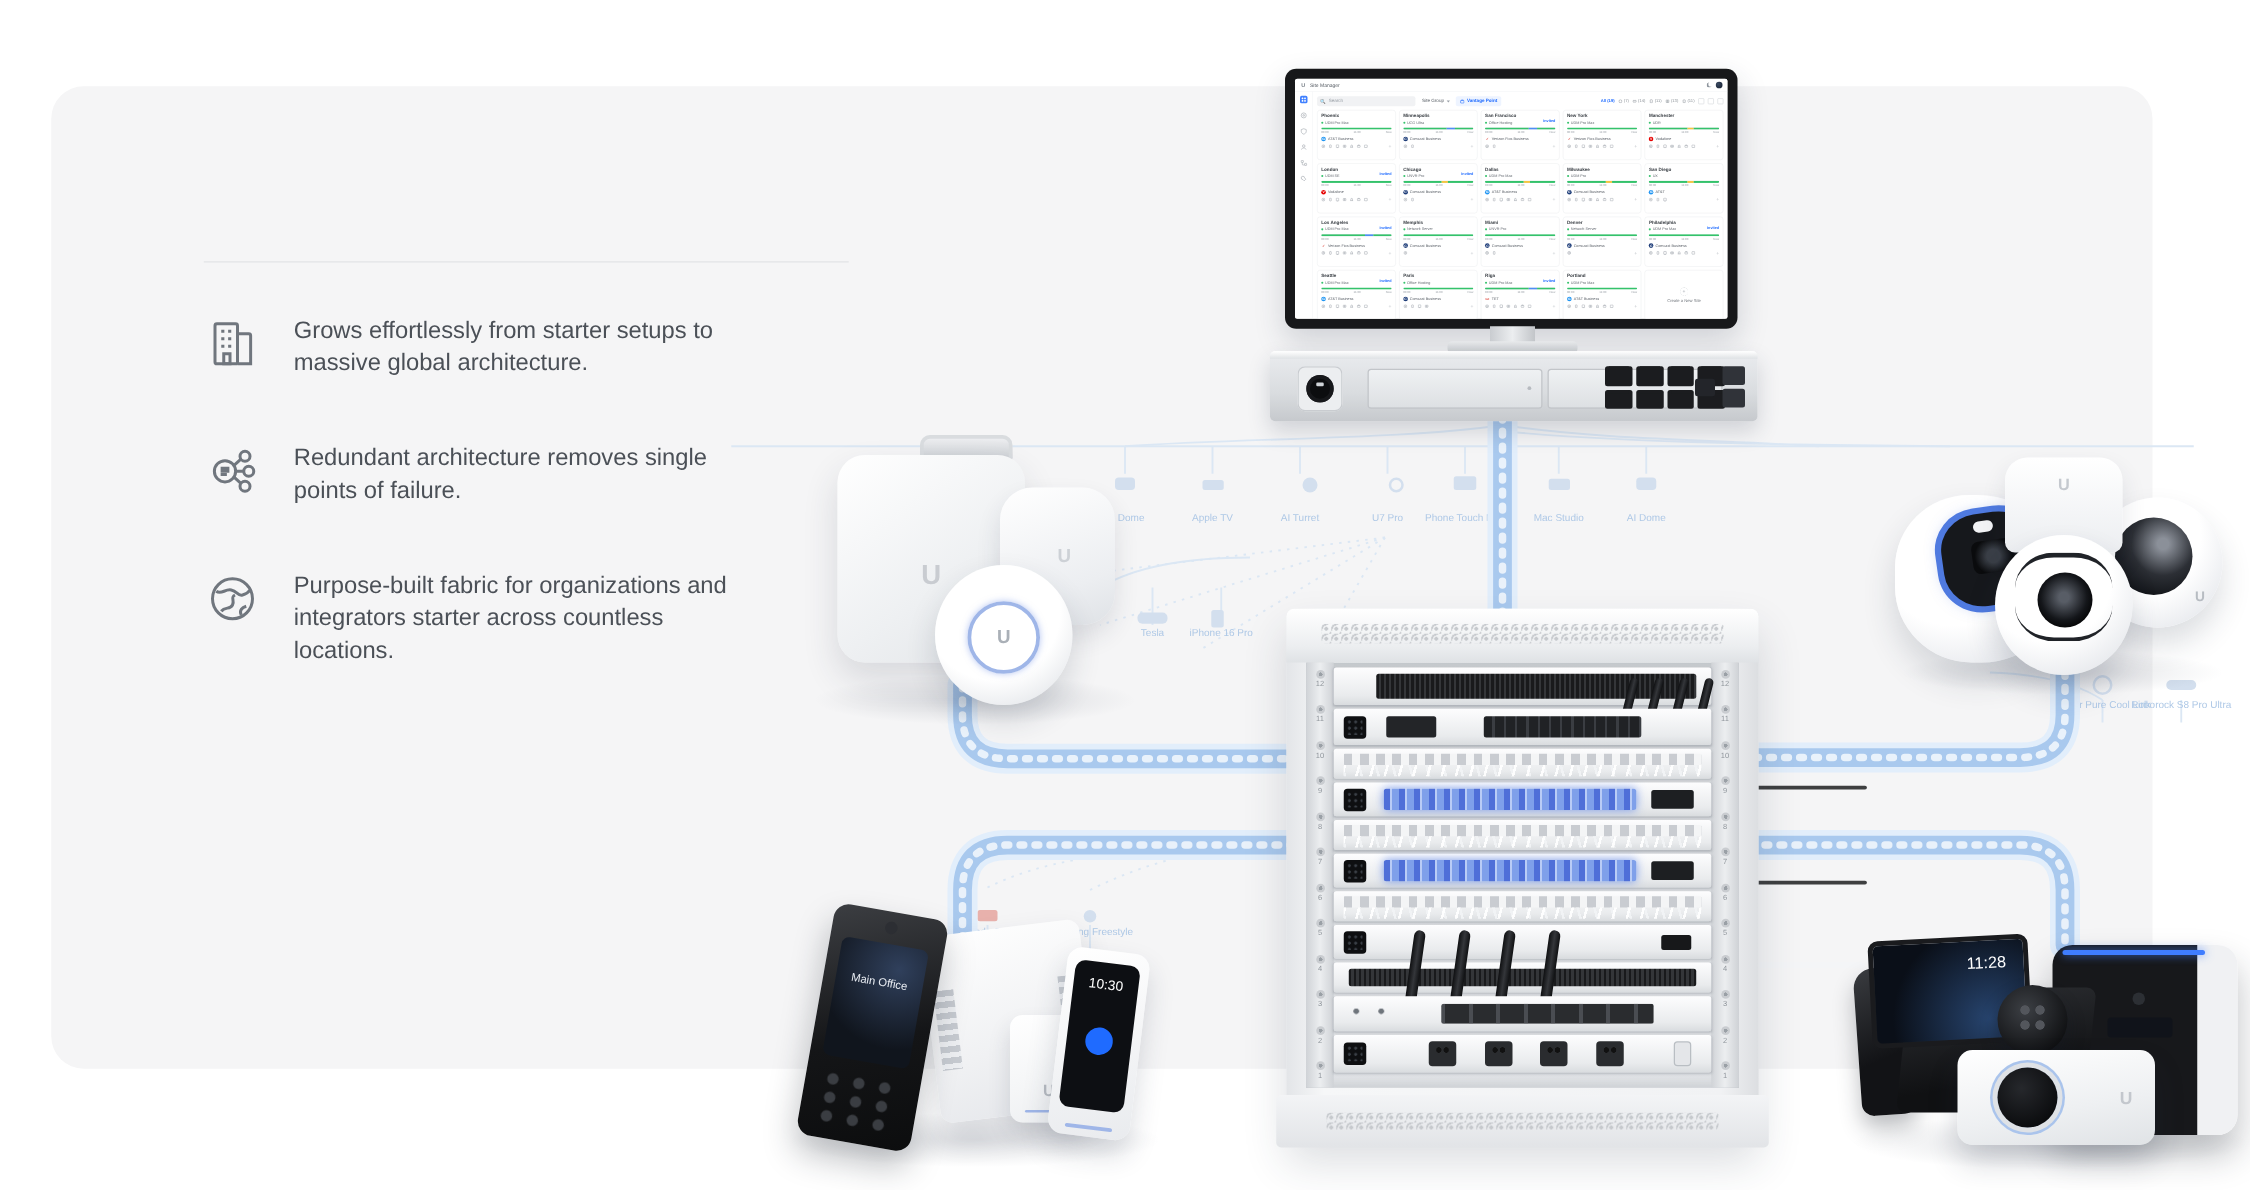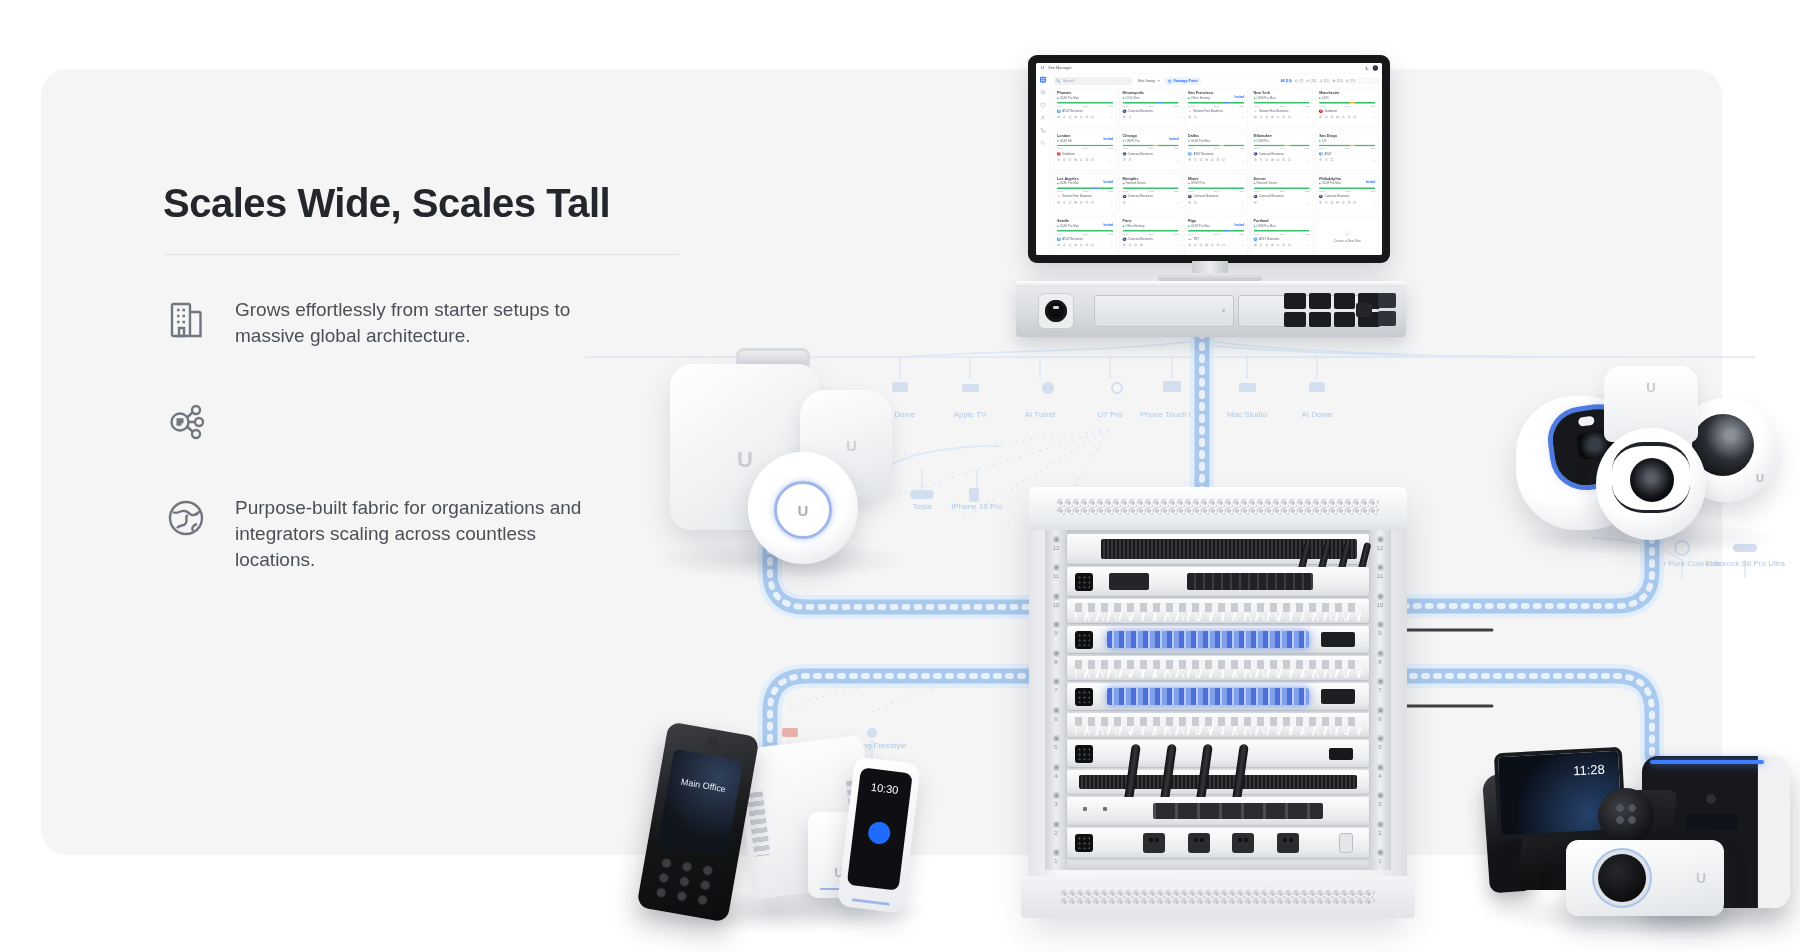--- a/index.html
+++ b/index.html
@@ -183,21 +183,20 @@
   .nvrbox{position:absolute;left:1566px;top:840px;width:158px;height:76px;border-radius:12px;background:linear-gradient(170deg,#ffffff,#eef0f2 60%,#e0e3e6);box-shadow:0 14px 24px rgba(40,50,70,.2);}
   .nvrbox .u{position:absolute;right:18px;top:30px;color:#c3c7cd;font-size:14px;font-weight:700;}
   .nvrdial{position:absolute;left:32px;top:14px;width:48px;height:48px;border-radius:50%;background:radial-gradient(circle at 40% 35%,#26282c,#0b0c0e 75%);box-shadow:0 0 0 4px #dfe2e6, 0 0 0 6px #aac4ec;}
 </style>
 </head>
 <body>
 <div class="stage">
 
   <section class="panel">
     <div class="intro">
-      <h1>Scales Wide, Scales Tall</h1>
       <div class="divider"></div>
       <div class="features">
         <div class="feature">
           <span class="f-icon">
             <svg viewBox="0 0 46 46" fill="none" stroke="currentColor" stroke-width="2.4">
                 <rect x="9" y="7" width="18" height="32" rx="1.5"></rect>
                 <path d="M27 15h9a1.5 1.5 0 0 1 1.5 1.5V39H27"></path>
                 <path d="M14 13h2.5M19.5 13H22M14 19h2.5M19.5 19H22M14 25h2.5M19.5 25H22"></path>
                 <rect x="16" y="31" width="5" height="8"></rect>
               </svg>
@@ -208,29 +207,30 @@
           <span class="f-icon">
             <svg viewBox="0 0 46 46" fill="none" stroke="currentColor" stroke-width="2.4">
                 <circle cx="17" cy="23" r="8.5"></circle>
                 <path d="M13.5 20.5h7M13.5 23h7M13.5 25.5h5"></path>
                 <circle cx="33" cy="11" r="4"></circle>
                 <circle cx="36" cy="23" r="4"></circle>
                 <circle cx="33" cy="35" r="4"></circle>
                 <path d="M24 18.5l5.5-5M25.5 23H32M24 27.5l5.5 5"></path>
               </svg>
           </span>
+          <p>Redundant architecture removes single points of failure.</p>
         </div>
         <div class="feature">
           <span class="f-icon">
             <svg viewBox="0 0 46 46" fill="none" stroke="currentColor" stroke-width="2.4">
                 <circle cx="23" cy="23" r="16"></circle>
                 <path d="M10 17c4 3 7-2 12-1s5 5 9 4 6-4 6-4M14 33c3-4 7-1 9-5s-2-6 2-8M30 36c-2-4 1-6 4-7"></path>
               </svg>
           </span>
-          <p>Purpose-built fabric for organizations and integrators scaling across countless locations.</p>
+          <p>Purpose-built fabric for organizations and integrators starter across countless locations.</p>
         </div>
       </div>
     </div>
   </section>
 
   <svg class="topo" width="1800" height="952">
     <g stroke="#dbe7f4" stroke-width="1.5" fill="none">
       <path d="M585 357 H1192 M1212 357 H1755"></path>
       <path d="M900 357 v22 M970 357 v22 M1040 357 v22 M1110 357 v22 M1172 357 v22 M1247 357 v22 M1317 357 v22"></path>
       <path d="M1202 340 C1120 352 1000 350 900 357 M1202 340 C1280 352 1380 352 1455 357 M1202 345 C1310 355 1440 356 1560 357"></path>

